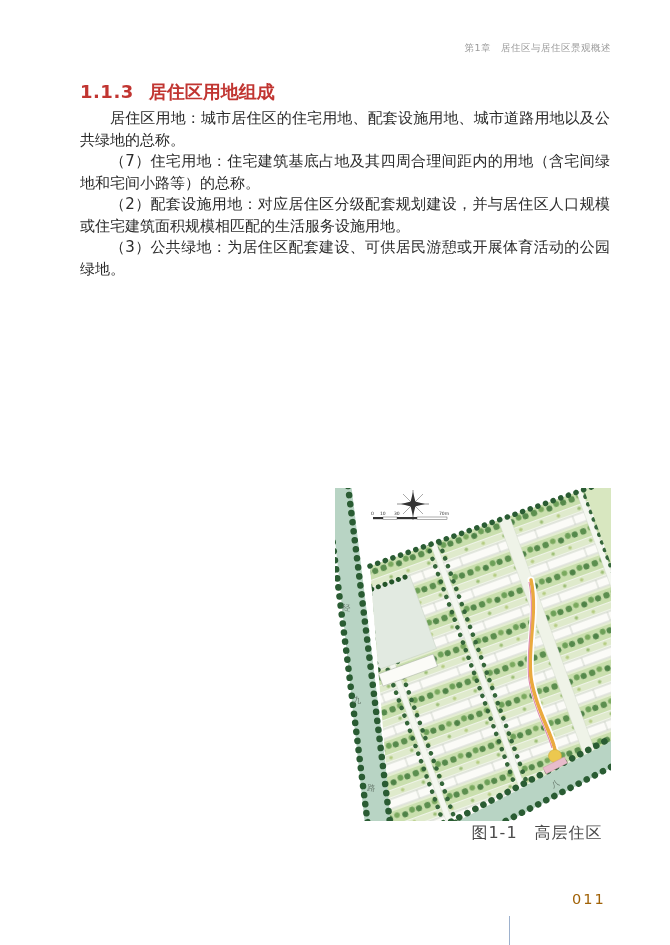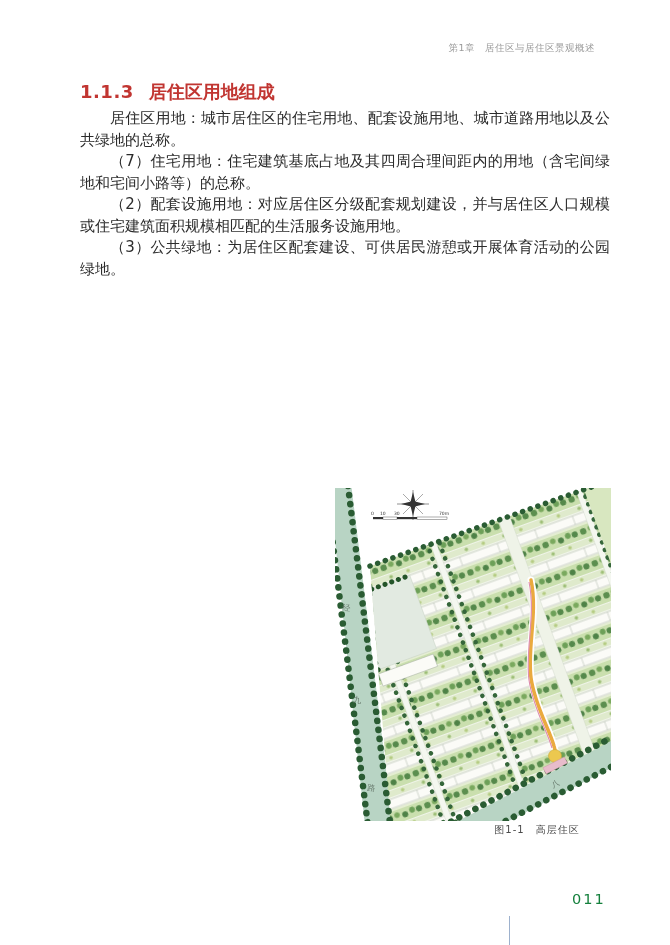--- a/index.html
+++ b/index.html
@@ -1,38 +1,38 @@
 <!DOCTYPE html>
 <html><head>
 <meta charset="utf-8">
 <style>
   html,body{margin:0;padding:0;background:#ffffff;}
   .page{
     position:relative;width:670px;height:945px;background:#ffffff;overflow:hidden;
     font-family:"DejaVu Sans","Liberation Sans",sans-serif;
   }
   .running-head{
-    position:absolute;top:42px;right:75px;
+    position:absolute;top:42px;right:59px;
     font-size:9.5px;color:#9a9a9a;letter-spacing:.5px;
   }
   .content{position:absolute;left:80px;top:82px;width:530px;color:#2b2b2b;}
   .sec-h{font-size:18px;font-weight:bold;color:#c13531;line-height:19px;margin:0 0 7px 0;}
   .sec-h .num{margin-right:15px;letter-spacing:.5px;}
   .sec{margin-bottom:4px;}
   .sec-115{margin-top:28px;}
   p.body{font-size:15px;line-height:21.5px;margin:0;text-indent:2em;text-align:justify;}
   .sub-h{font-size:13.5px;font-weight:bold;color:#c13531;line-height:20px;margin:3px 0 3px 0;text-indent:2em;}
   .figure{position:absolute;left:335px;top:488px;width:276px;height:333px;}
   .caption{
     position:absolute;left:452px;top:823px;width:170px;text-align:center;
-    font-size:10px;color:#4a4a4a;letter-spacing:1px;
+    font-size:16px;color:#4a4a4a;letter-spacing:1px;
   }
   .pageno{
     position:absolute;left:572px;top:891px;
-    font-size:14.5px;color:#15803d;letter-spacing:2px;
+    font-size:14.5px;color:#a16207;letter-spacing:2px;
   }
   .corner-line{position:absolute;left:509px;top:916px;width:1px;height:29px;background:#9db1cd;}
 </style>
 </head>
 <body>
 
 <div class="page">
 
   <div class="running-head">第1章　居住区与居住区景观概述</div>
 

